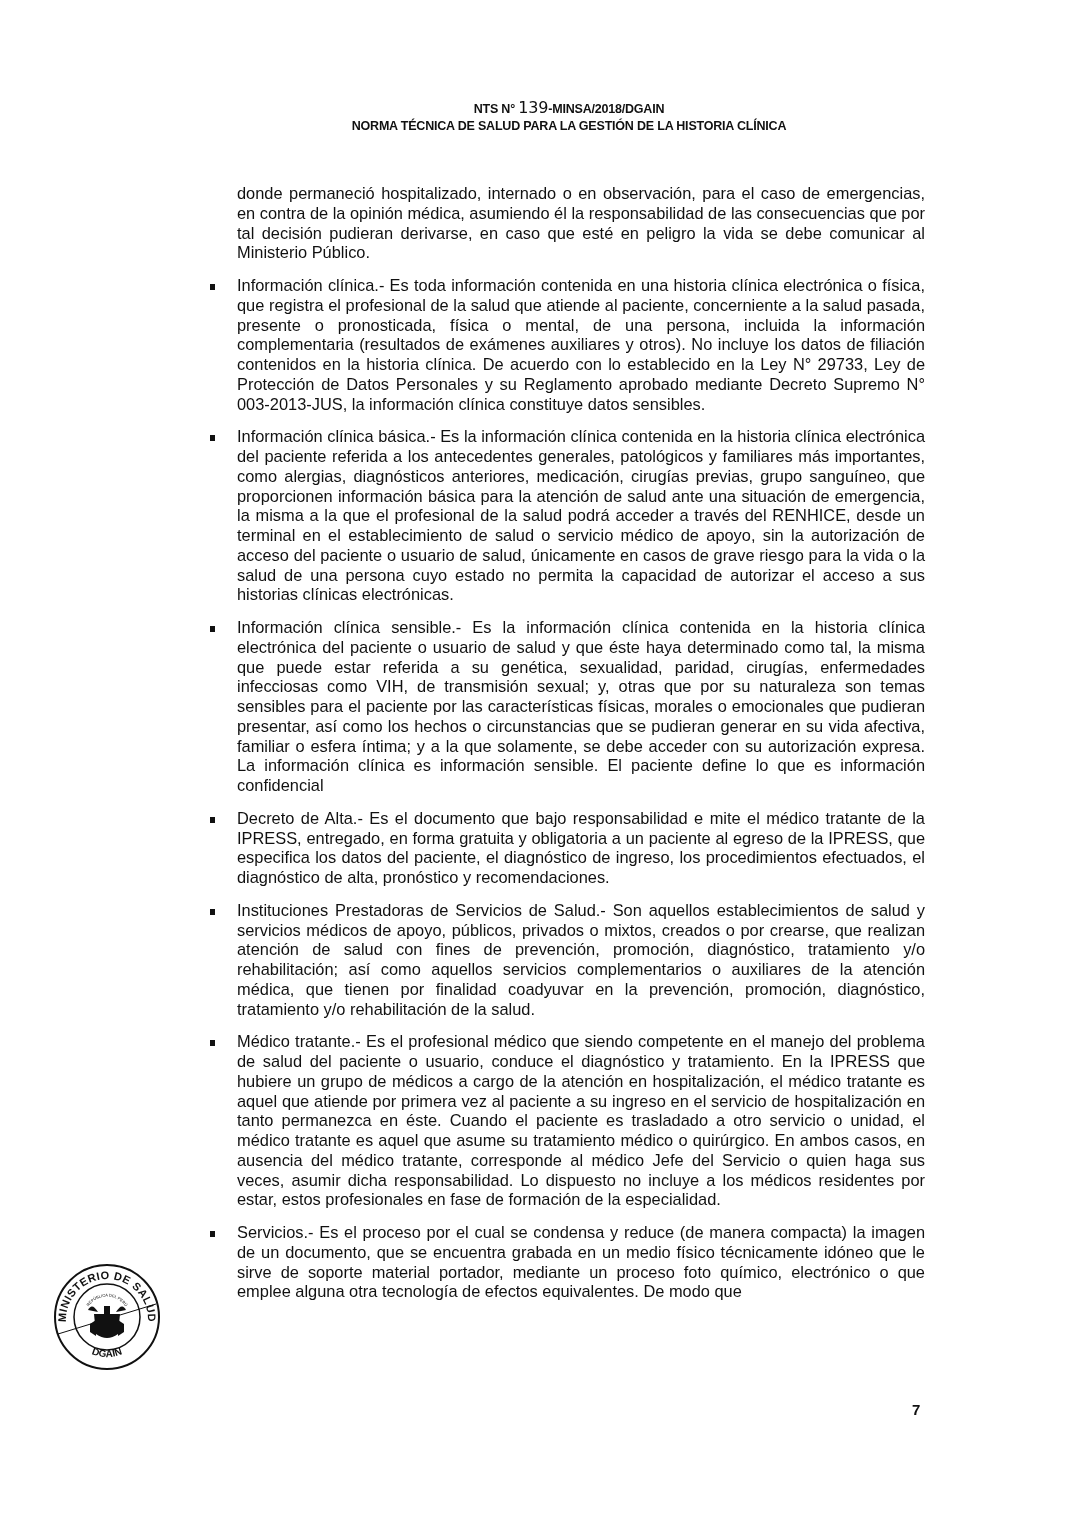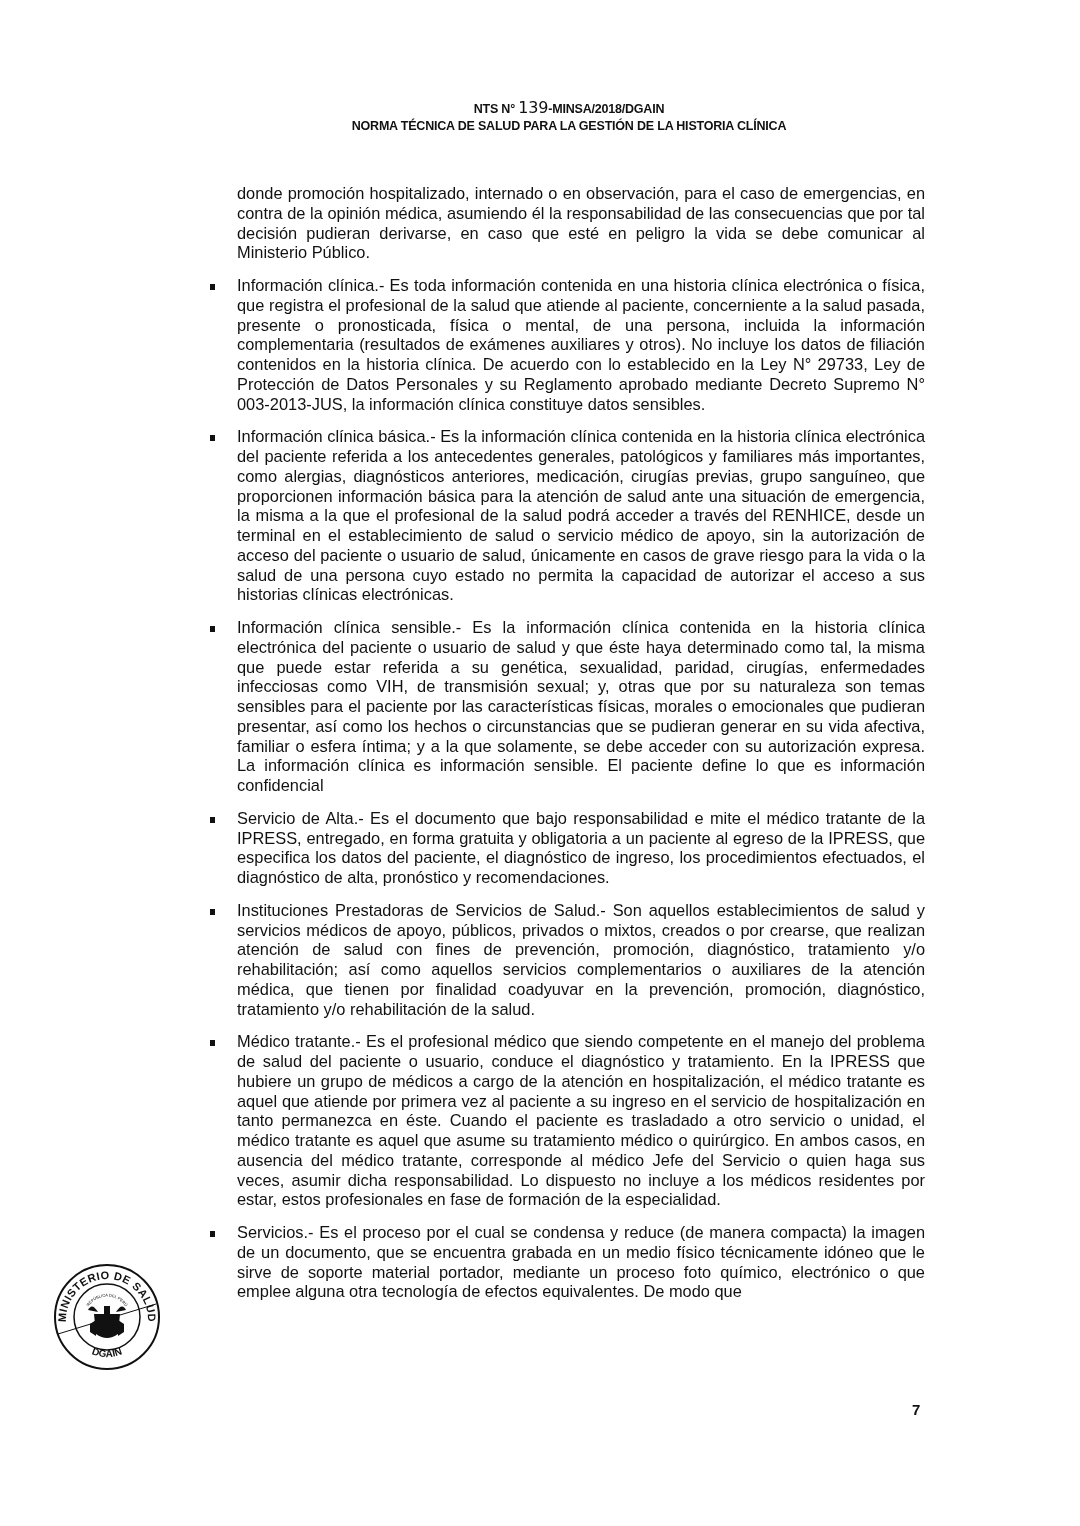--- a/index.html
+++ b/index.html
@@ -78,40 +78,40 @@
 <body>
 
 <div class="header">
   <div>
     <span>NTS N° </span><span class="code-hand">139</span><span>-MINSA/2018/DGAIN</span>
   </div>
   <div>NORMA TÉCNICA DE SALUD PARA LA GESTIÓN DE LA HISTORIA CLÍNICA</div>
 </div>
 
 <div class="content">
-  <p class="para">donde promoción hospitalizado, internado o en observación, para el caso de emergencias, en contra de la opinión médica, asumiendo él la responsabilidad de las consecuencias que por tal decisión pudieran derivarse, en caso que esté en peligro la vida se debe comunicar al Ministerio Público.</p>
+  <p class="para">donde permaneció hospitalizado, internado o en observación, para el caso de emergencias, en contra de la opinión médica, asumiendo él la responsabilidad de las consecuencias que por tal decisión pudieran derivarse, en caso que esté en peligro la vida se debe comunicar al Ministerio Público.</p>
 
   <div class="item">
     <span class="bullet"></span>
     <span class="term">Información clínica.-</span><span> Es toda información contenida en una historia clínica electrónica o física, que registra el profesional de la salud que atiende al paciente, concerniente a la salud pasada, presente o pronosticada, física o mental, de una persona, incluida la información complementaria (resultados de exámenes auxiliares y otros). No incluye los datos de filiación contenidos en la historia clínica. De acuerdo con lo establecido en la Ley N° 29733, Ley de Protección de Datos Personales y su Reglamento aprobado mediante Decreto Supremo N° 003-2013-JUS, la información clínica constituye datos sensibles.</span>
   </div>
 
   <div class="item">
     <span class="bullet"></span>
     <span class="term">Información clínica básica.-</span><span> Es la información clínica contenida en la historia clínica electrónica del paciente referida a los antecedentes generales, patológicos y familiares más importantes, como alergias, diagnósticos anteriores, medicación, cirugías previas, grupo sanguíneo, que proporcionen información básica para la atención de salud ante una situación de emergencia, la misma a la que el profesional de la salud podrá acceder a través del RENHICE, desde un terminal en el establecimiento de salud o servicio médico de apoyo, sin la autorización de acceso del paciente o usuario de salud, únicamente en casos de grave riesgo para la vida o la salud de una persona cuyo estado no permita la capacidad de autorizar el acceso a sus historias clínicas electrónicas.</span>
   </div>
 
   <div class="item">
     <span class="bullet"></span>
     <span class="term">Información clínica sensible.-</span><span> Es la información clínica contenida en la historia clínica electrónica del paciente o usuario de salud y que éste haya determinado como tal, la misma que puede estar referida a su genética, sexualidad, paridad, cirugías, enfermedades infecciosas como VIH, de transmisión sexual; y, otras que por su naturaleza son temas sensibles para el paciente por las características físicas, morales o emocionales que pudieran presentar, así como los hechos o circunstancias que se pudieran generar en su vida afectiva, familiar o esfera íntima; y a la que solamente, se debe acceder con su autorización expresa. La información clínica es información sensible. El paciente define lo que es información confidencial</span>
   </div>
 
   <div class="item">
     <span class="bullet"></span>
-    <span class="term">Servicio de Alta.-</span><span> Es el documento que bajo responsabilidad e mite el médico tratante de la IPRESS, entregado, en forma gratuita y obligatoria a un paciente al egreso de la IPRESS, que especifica los datos del paciente, el diagnóstico de ingreso, los procedimientos efectuados, el diagnóstico de alta, pronóstico y recomendaciones.</span>
+    <span class="term">Decreto de Alta.-</span><span> Es el documento que bajo responsabilidad e mite el médico tratante de la IPRESS, entregado, en forma gratuita y obligatoria a un paciente al egreso de la IPRESS, que especifica los datos del paciente, el diagnóstico de ingreso, los procedimientos efectuados, el diagnóstico de alta, pronóstico y recomendaciones.</span>
   </div>
 
   <div class="item">
     <span class="bullet"></span>
     <span class="term">Instituciones Prestadoras de Servicios de Salud.-</span><span> Son aquellos establecimientos de salud y servicios médicos de apoyo, públicos, privados o mixtos, creados o por crearse, que realizan atención de salud con fines de prevención, promoción, diagnóstico, tratamiento y/o rehabilitación; así como aquellos servicios complementarios o auxiliares de la atención médica, que tienen por finalidad coadyuvar en la prevención, promoción, diagnóstico, tratamiento y/o rehabilitación de la salud.</span>
   </div>
 
   <div class="item">
     <span class="bullet"></span>
     <span class="term">Médico tratante.-</span><span> Es el profesional médico que siendo competente en el manejo del problema de salud del paciente o usuario, conduce el diagnóstico y tratamiento. En la IPRESS que hubiere un grupo de médicos a cargo de la atención en hospitalización, el médico tratante es aquel que atiende por primera vez al paciente a su ingreso en el servicio de hospitalización en tanto permanezca en éste. Cuando el paciente es trasladado a otro servicio o unidad, el médico tratante es aquel que asume su tratamiento médico o quirúrgico. En ambos casos, en ausencia del médico tratante, corresponde al médico Jefe del Servicio o quien haga sus veces, asumir dicha responsabilidad. Lo dispuesto no incluye a los médicos residentes por estar, estos profesionales en fase de formación de la especialidad.</span>

